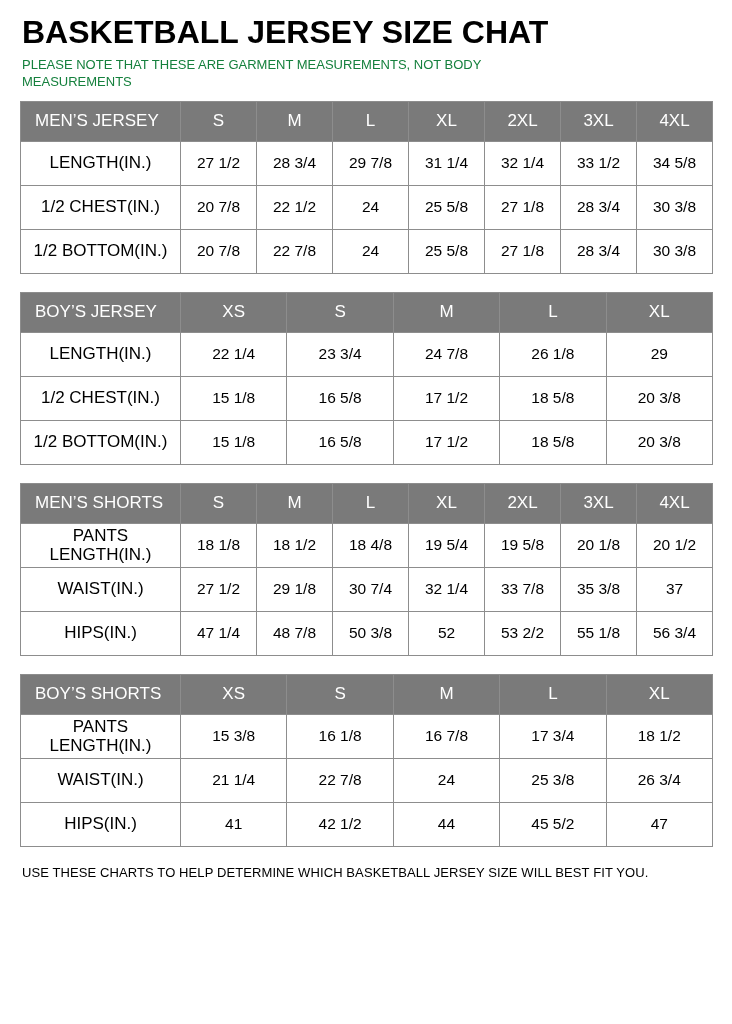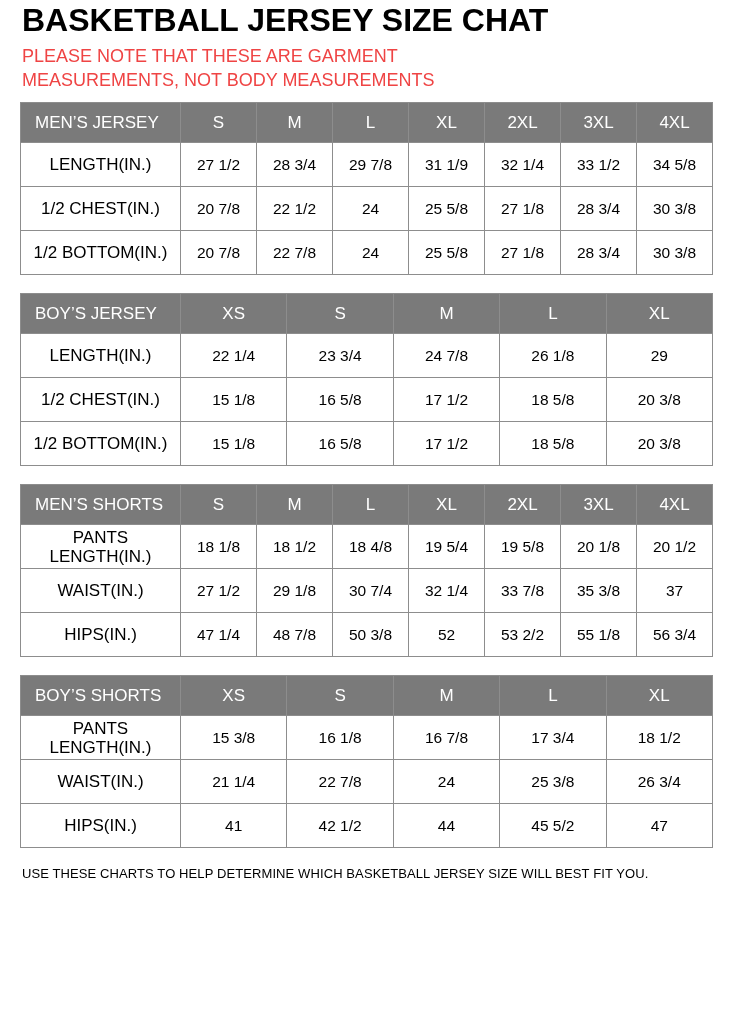--- a/index.html
+++ b/index.html
@@ -12,34 +12,34 @@
     height: 1024px;
     font-family: "Liberation Sans", sans-serif;
     color: #000000;
     position: relative;
     overflow: hidden;
   }
   .page {
     width: 732px;
     height: 1024px;
     box-sizing: border-box;
-    padding: 4px 20px 10px 20px;
+    padding: 16px 20px 10px 20px;
     position: relative;
   }
   .title {
     font-size: 32px;
     font-weight: bold;
     letter-spacing: 0px;
     line-height: 1.05;
     margin: 0 0 6px 2px;
     white-space: nowrap;
   }
   .note {
-    color: #ef4444;
-    font-size: 18px;
+    color: #15803d;
+    font-size: 13px;
     line-height: 1.35;
     margin: 0 0 10px 2px;
     max-width: 530px;
   }
   table.sizetable {
     border-collapse: collapse;
     width: 692px;
     margin-bottom: 18px;
     table-layout: fixed;
   }
@@ -112,21 +112,21 @@
             <td>3XL</td>
             <td>4XL</td>
           </tr>
         </thead>
         <tbody>
           <tr>
             <td class="rowlabel" style="white-space: nowrap;">LENGTH(IN.)</td>
             <td>27 1/2</td>
             <td>28 3/4</td>
             <td>29 7/8</td>
-            <td>31 1/9</td>
+            <td>31 1/4</td>
             <td>32 1/4</td>
             <td>33 1/2</td>
             <td>34 5/8</td>
           </tr>
           <tr>
             <td class="rowlabel" style="white-space: nowrap;">1/2  CHEST(IN.)</td>
             <td>20 7/8</td>
             <td>22 1/2</td>
             <td>24</td>
             <td>25 5/8</td>

